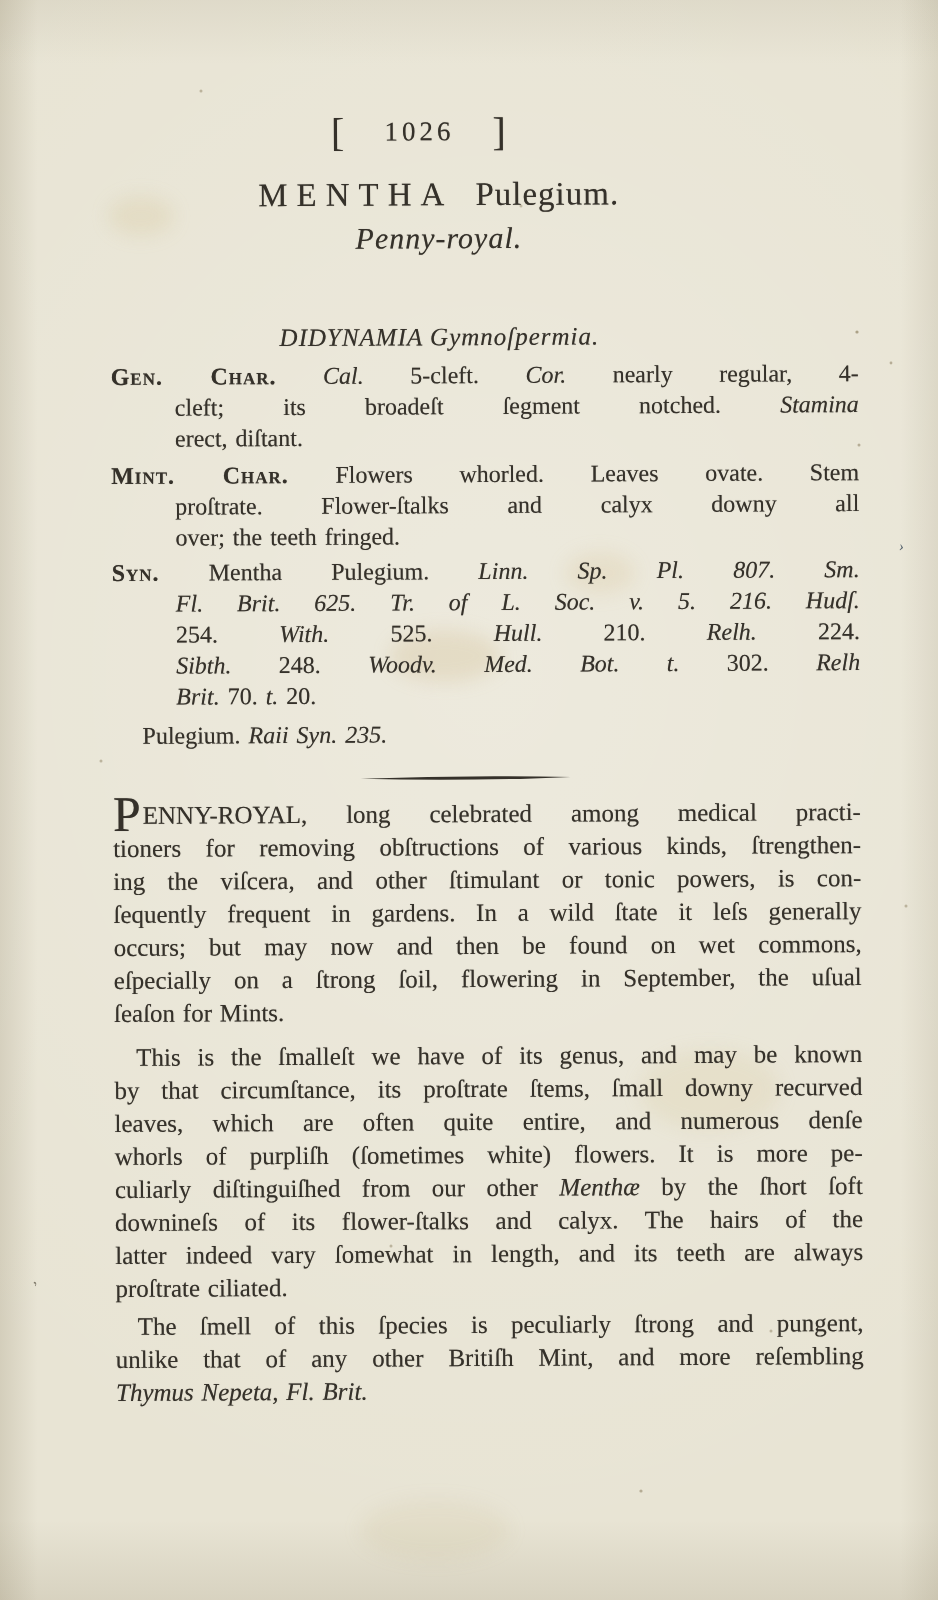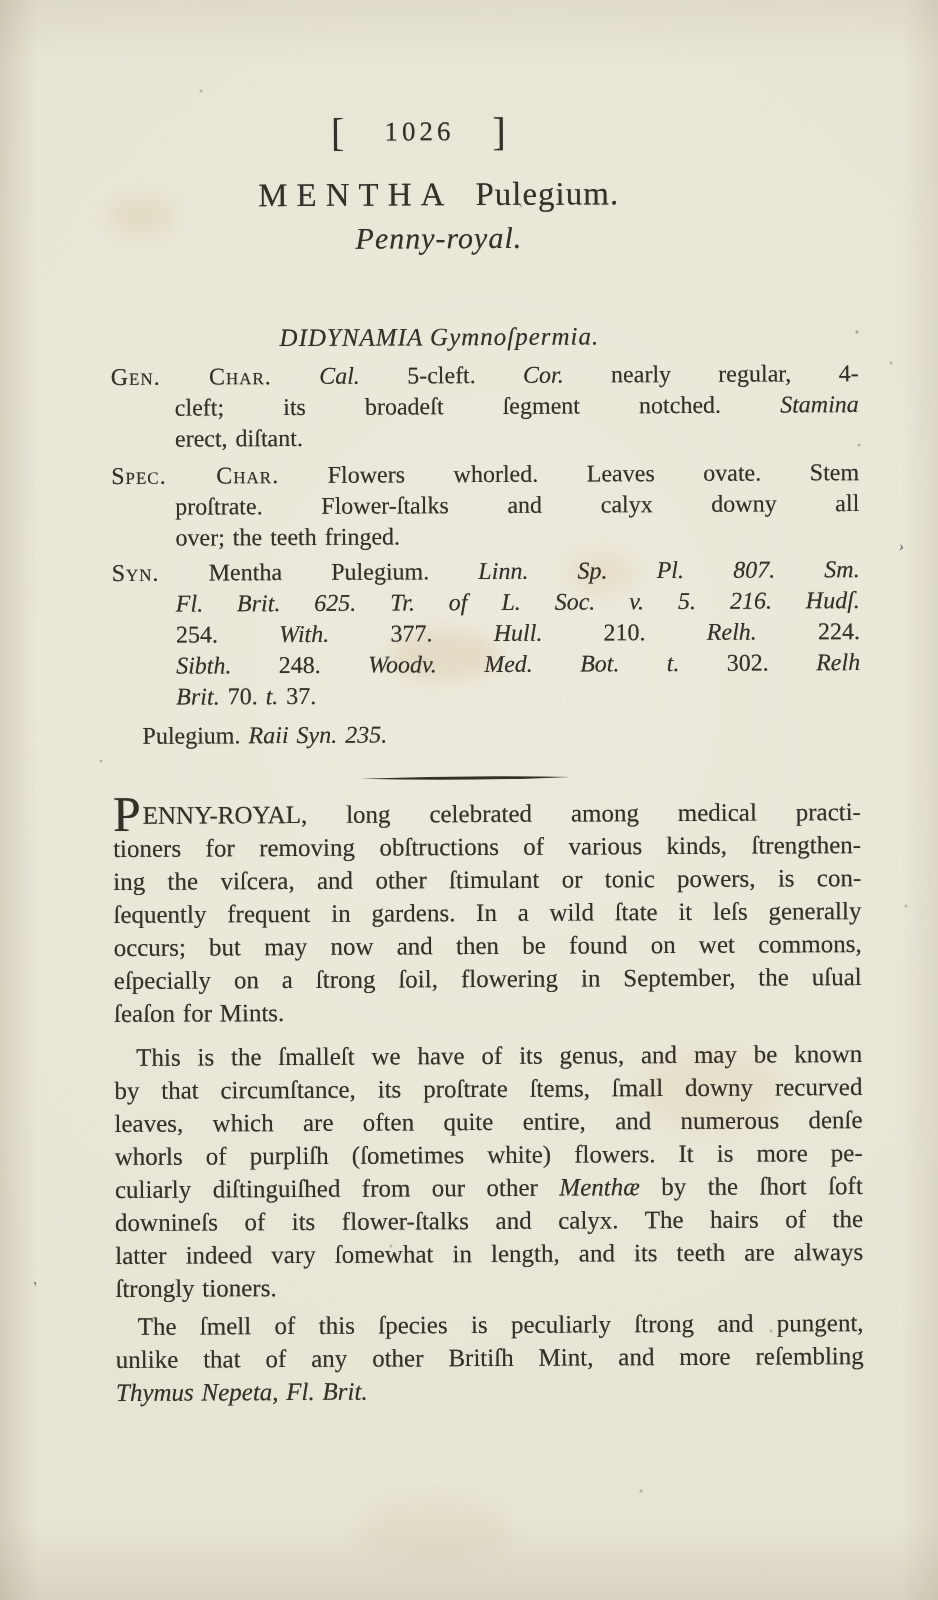--- a/index.html
+++ b/index.html
@@ -62,21 +62,21 @@
   .bodytxt{font-size:25px;line-height:33px;word-spacing:1.5px;}
   #p1{top:797px;}
   #p2{top:1039px;}
   #p3{top:1308px;}
 
   .tline{text-align:justify;text-align-last:justify;}
   .tline.short{text-align-last:left;}
   .tline.ind{margin-left:64px;}
   .tline.pind{text-indent:22px;}
   .it{font-style:italic;}
-  .sc{font-variant:small-caps;letter-spacing:1px;}
+  .sc{font-variant:small-caps;letter-spacing:1px;font-weight:bold;}
   .lead-cap{font-size:50px;line-height:0;vertical-align:-7px;letter-spacing:2px;}
 </style>
 </head>
 <body>
 
 <div class="stain stain1"></div>
 <div class="stain stain2"></div>
 <div class="stain stain3"></div>
 <div class="stain stain4"></div>
 <div class="stain stain5"></div>
@@ -98,31 +98,31 @@
 
   <div id="classification" class="centered ink">DIDYNAMIA   Gymnoſpermia.</div>
 
   <div id="gen" class="sect ink">
       <div class="tline"><span class="sc">Gen. Char.</span><span>  </span><span class="it">Cal.</span><span> 5-cleft.  </span><span class="it">Cor.</span><span> nearly regular, 4-</span></div>
       <div class="tline ind"><span>cleft; its broadeſt ſegment notched.  </span><span class="it">Stamina</span></div>
       <div class="tline ind short"><span>erect, diſtant.</span></div>
     </div>
 
   <div id="spec" class="sect ink">
-      <div class="tline"><span class="sc">Spec. Char.</span><span>  Flowers whorled.  Leaves ovate.  Stem</span></div>
+      <div class="tline"><span class="sc">Mint. Char.</span><span>  Flowers whorled.  Leaves ovate.  Stem</span></div>
       <div class="tline ind"><span>proſtrate.  Flower-ſtalks and calyx downy all</span></div>
       <div class="tline ind short"><span>over; the teeth fringed.</span></div>
     </div>
 
   <div id="syn" class="sect ink">
       <div class="tline"><span class="sc">Syn.</span><span>  Mentha Pulegium.  </span><span class="it">Linn. Sp. Pl. 807.  Sm.</span></div>
       <div class="tline ind"><span class="it">Fl. Brit. 625.  Tr. of L. Soc. v. 5. 216.  Hudſ.</span></div>
-      <div class="tline ind"><span>254.  </span><span class="it">With.</span><span> 377.  </span><span class="it">Hull.</span><span> 210.  </span><span class="it">Relh.</span><span> 224.</span></div>
+      <div class="tline ind"><span>254.  </span><span class="it">With.</span><span> 525.  </span><span class="it">Hull.</span><span> 210.  </span><span class="it">Relh.</span><span> 224.</span></div>
       <div class="tline ind"><span class="it">Sibth.</span><span> 248.  </span><span class="it">Woodv. Med. Bot. t.</span><span> 302.  </span><span class="it">Relh</span></div>
-      <div class="tline ind short"><span class="it">Brit.</span><span> 70. </span><span class="it">t.</span><span> 37.</span></div>
+      <div class="tline ind short"><span class="it">Brit.</span><span> 70. </span><span class="it">t.</span><span> 20.</span></div>
     </div>
 
   <div id="pulegium" class="sect ink">
       <div class="tline short"><span>Pulegium.  </span><span class="it">Raii Syn. 235.</span></div>
     </div>
 
   <div id="rule">
     <svg width="210" height="8" viewBox="0 0 210 8">
       <path d="M0,4 Q105,0.6 210,3.4 Q105,7.2 0,4 Z" fill="#35312a"></path>
     </svg>
@@ -138,21 +138,21 @@
       <div class="tline short"><span>ſeaſon for Mints.</span></div>
     </div>
   <div id="p2" class="bodytxt ink">
       <div class="tline pind"><span>This is the ſmalleſt we have of its genus, and may be known</span></div>
       <div class="tline"><span>by that circumſtance, its proſtrate ſtems, ſmall downy recurved</span></div>
       <div class="tline"><span>leaves, which are often quite entire, and numerous denſe</span></div>
       <div class="tline"><span>whorls of purpliſh (ſometimes white) flowers.  It is more pe-</span></div>
       <div class="tline"><span>culiarly diſtinguiſhed from our other </span><span class="it">Menthæ</span><span> by the ſhort ſoft</span></div>
       <div class="tline"><span>downineſs of its flower-ſtalks and calyx.  The hairs of the</span></div>
       <div class="tline"><span>latter indeed vary ſomewhat in length, and its teeth are always</span></div>
-      <div class="tline short"><span>ſtrongly tioners.</span></div>
+      <div class="tline short"><span>proſtrate ciliated.</span></div>
     </div>
   <div id="p3" class="bodytxt ink">
       <div class="tline pind"><span>The ſmell of this ſpecies is peculiarly ſtrong and pungent,</span></div>
       <div class="tline"><span>unlike that of any other Britiſh Mint, and more reſembling</span></div>
       <div class="tline short"><span class="it">Thymus Nepeta,</span><span> </span><span class="it">Fl. Brit.</span></div>
     </div>
 
 </div>
 
 </body></html>

